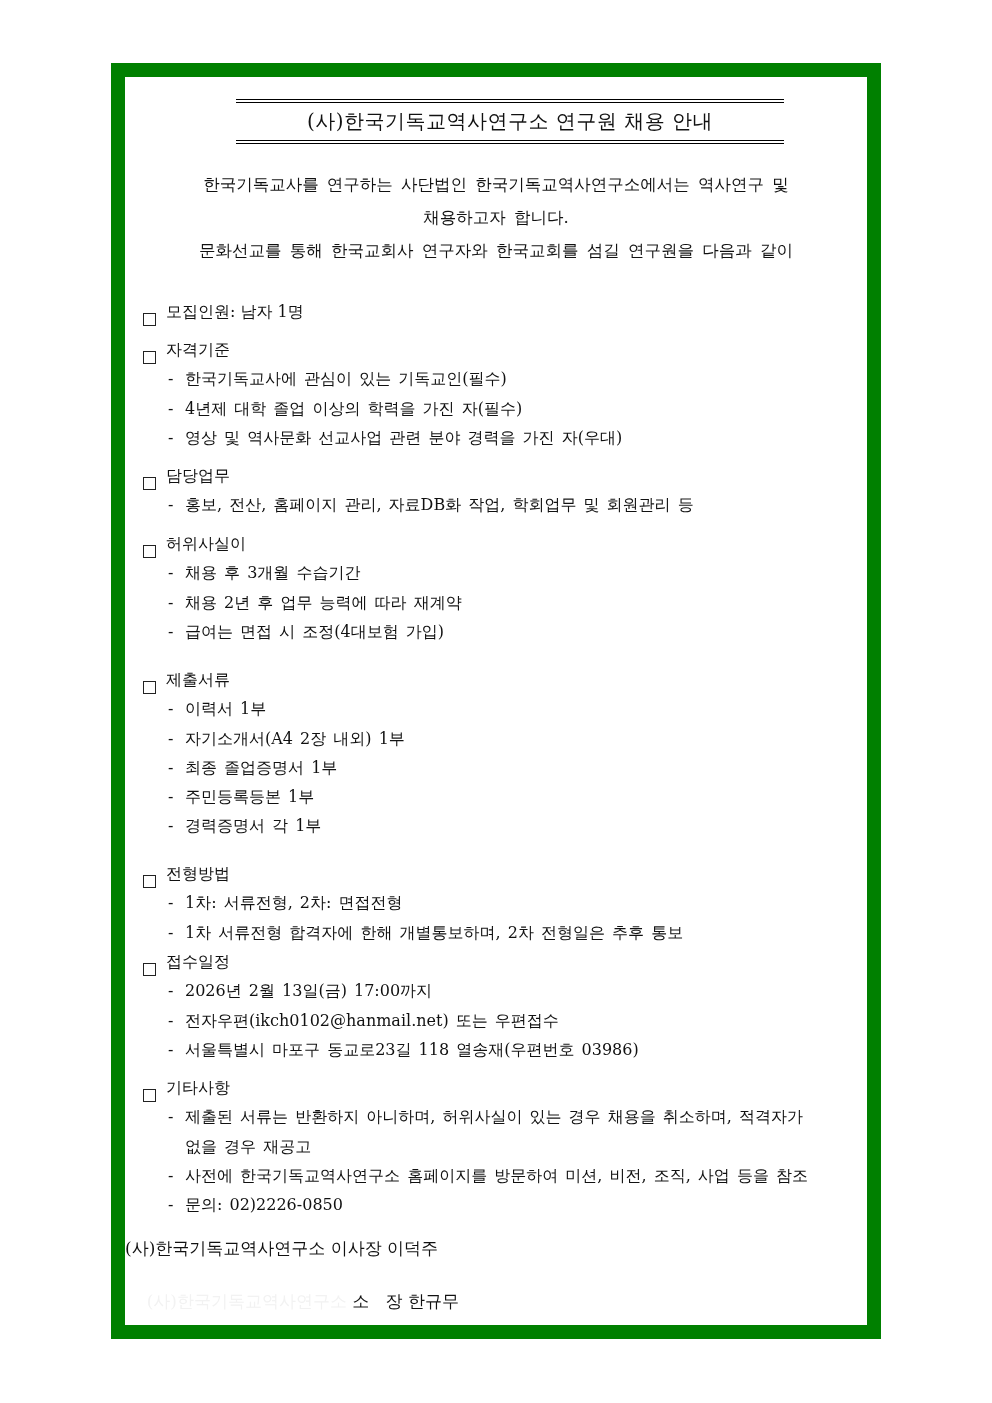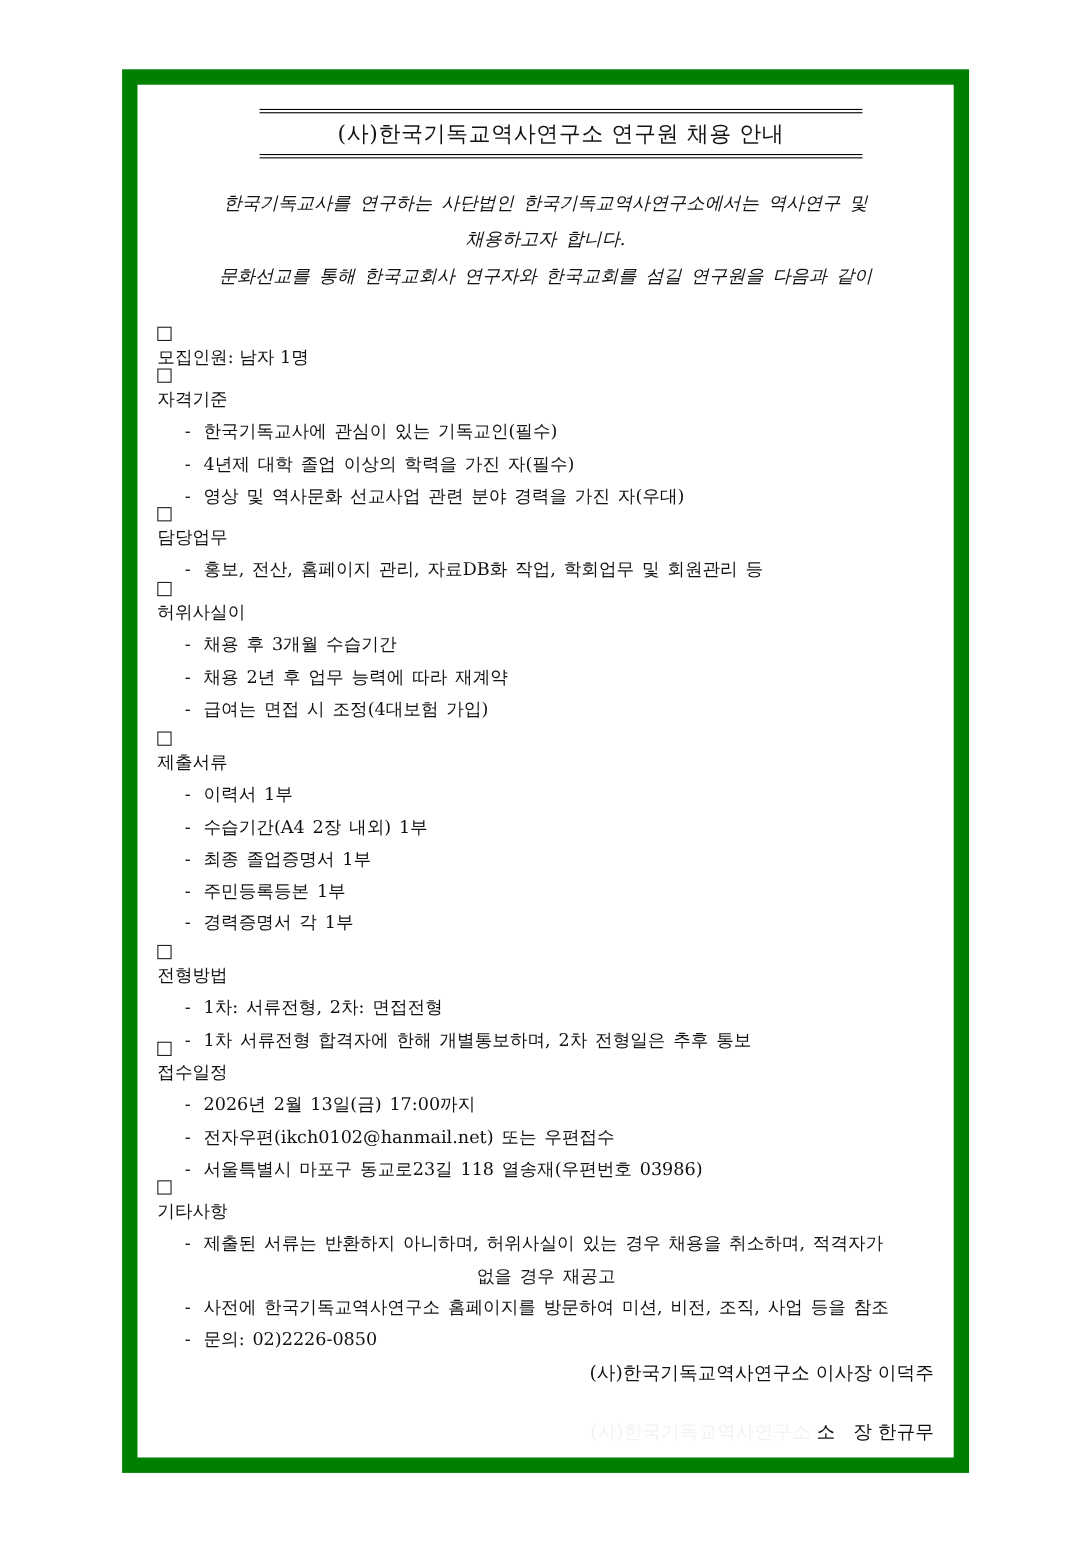--- a/index.html
+++ b/index.html
@@ -5,29 +5,29 @@
   html, body { margin: 0; padding: 0; background: #ffffff; }
   body { width: 992px; height: 1403px; position: relative; overflow: hidden;
          font-family: "DejaVu Serif", "Liberation Serif", serif; color: #111; }
   .frame { position: absolute; left: 111px; top: 63px; width: 742px; height: 1248px;
            border: 14px solid #008000; background: #fff; }
   .title-box { position: absolute; left: 111px; top: 22px; width: 548px; height: 37px;
                border-top: 4px double #000; border-bottom: 4px double #000;
                display: flex; align-items: center; justify-content: center; }
   .title-box span { font-size: 20px; letter-spacing: 0.5px; }
   .intro { position: absolute; left: 20px; top: 91px; width: 702px; text-align: center;
-           font-size: 16.5px; line-height: 33px; word-spacing: 3px; font-style: italic; }
+           font-size: 16.5px; line-height: 33px; word-spacing: 3px; }
   .sec { position: absolute; left: 18px; font-size: 16px; line-height: 29.3px; }
-  .sec-head { display: flex; align-items: flex-start; flex-direction: column; }
+  .sec-head { display: flex; align-items: flex-end; }
   .box { display: inline-block; width: 13px; height: 13px; border: 1px solid #222;
          margin-right: 10px; box-sizing: border-box; }
   .item { padding-left: 25px; white-space: nowrap; word-spacing: 2px; }
   .item .dash { display: inline-block; width: 17px; }
-  .item.cont { padding-left: 42px; text-align: center; }
-  .sign { position: absolute; left: 0; width: 724px; text-align: right; font-size: 17px; }
+  .item.cont { padding-left: 42px; }
+  .sign { position: absolute; left: 0; width: 724px; text-align: left; font-size: 17px; }
   .faint { color: #f2f2f2; }
 </style>
 </head>
 <body>
 
 <div class="frame">
 
   <div class="title-box">
     <span>(사)한국기독교역사연구소 연구원 채용 안내</span>
   </div>
@@ -72,21 +72,21 @@
     <div class="item"><span class="dash">-</span><span>채용 2년 후 업무 능력에 따라 재계약</span></div>
     <div class="item"><span class="dash">-</span><span>급여는 면접 시 조정(4대보험 가입)</span></div>
   </div>
 
   <div class="sec" style="top:588px">
     <div class="sec-head">
         <span class="box"></span>
         <span>제출서류</span>
       </div>
     <div class="item"><span class="dash">-</span><span>이력서 1부</span></div>
-    <div class="item"><span class="dash">-</span><span>수습기간(A4 2장 내외) 1부</span></div>
+    <div class="item"><span class="dash">-</span><span>자기소개서(A4 2장 내외) 1부</span></div>
     <div class="item"><span class="dash">-</span><span>최종 졸업증명서 1부</span></div>
     <div class="item"><span class="dash">-</span><span>주민등록등본 1부</span></div>
     <div class="item"><span class="dash">-</span><span>경력증명서 각 1부</span></div>
   </div>
 
   <div class="sec" style="top:782px">
     <div class="sec-head">
         <span class="box"></span>
         <span>전형방법</span>
       </div>

